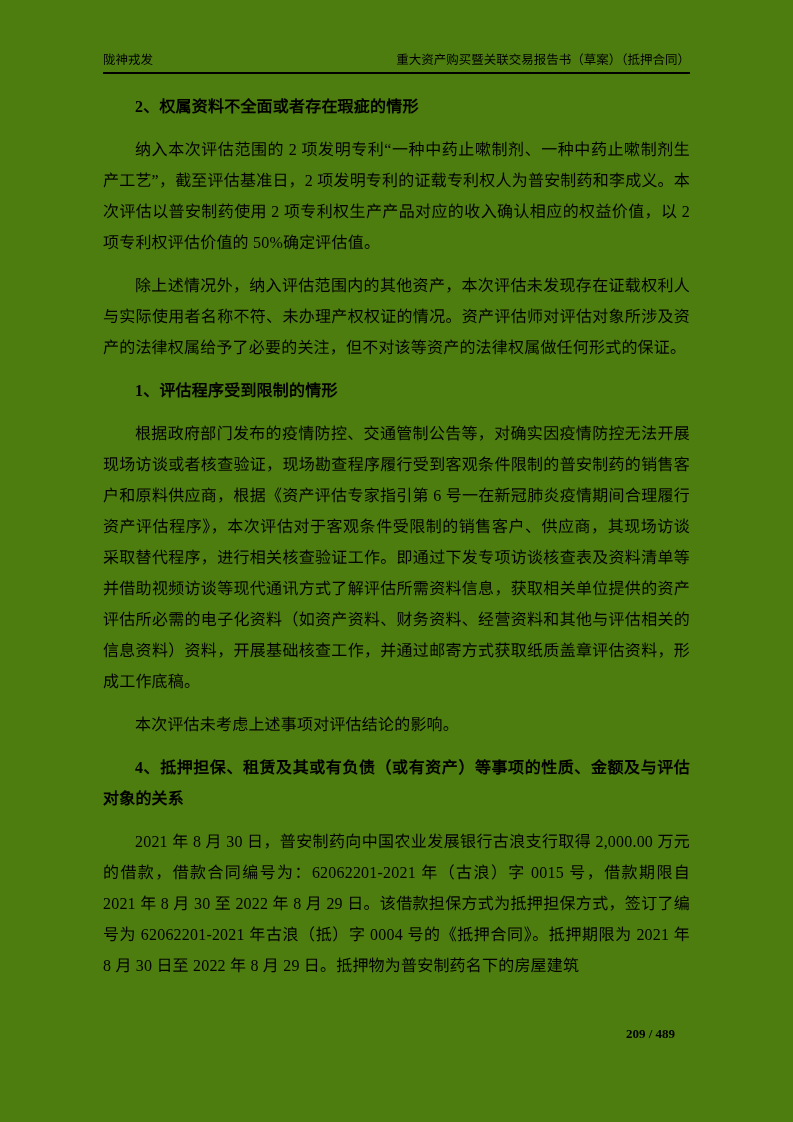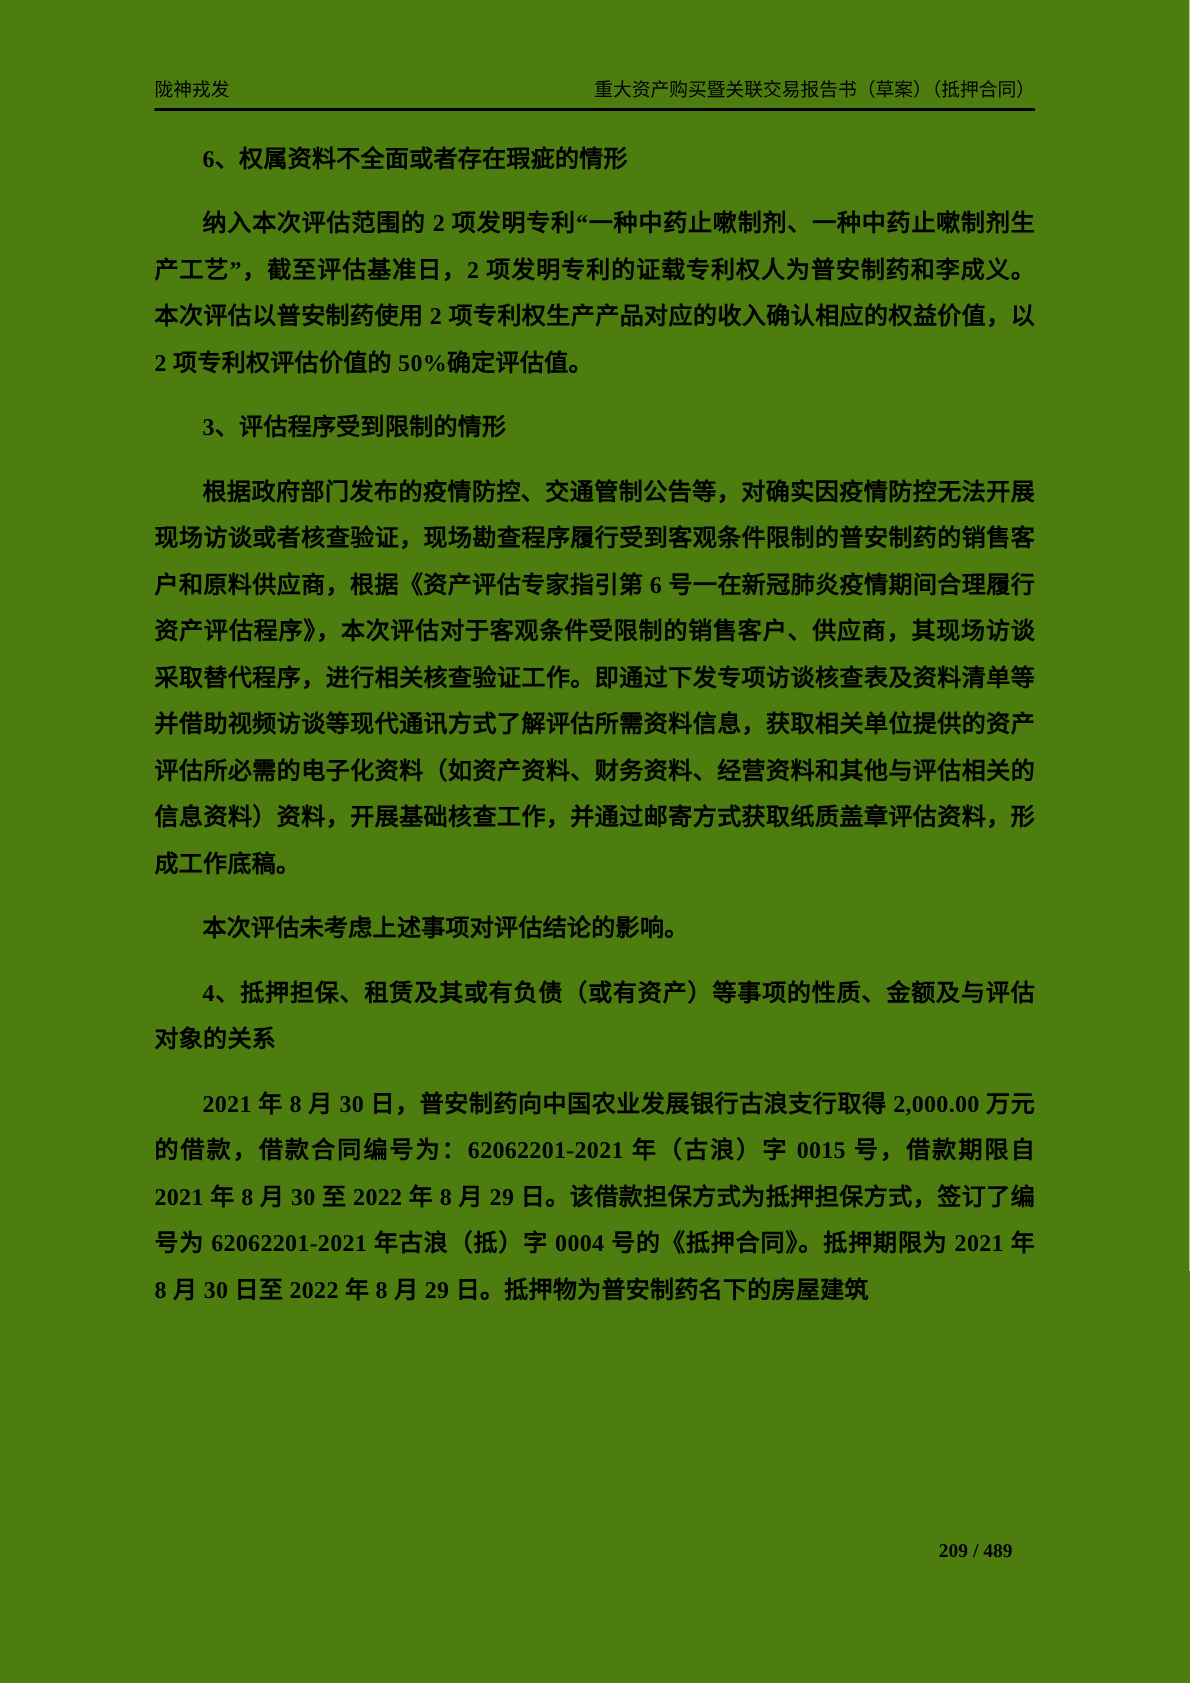--- a/index.html
+++ b/index.html
@@ -36,21 +36,20 @@
     top: 91px;
     width: 587px;
     font-size: 16px;
     line-height: 31px;
     text-align: justify;
     letter-spacing: 0.2px;
   }
   .content .block {
     margin: 0 0 12px 0;
     text-indent: 2em;
-    font-weight: bold;
   }
   .content .heading {
     font-weight: bold;
   }
   .footer {
     position: absolute;
     top: 1026px;
     right: 118px;
     font-size: 13px;
     font-weight: bold;
@@ -61,23 +60,24 @@
 <body>
 
 <div class="page">
 
   <div class="header">
     <span>陇神戎发</span>
     <span>重大资产购买暨关联交易报告书（草案）（抵押合同）</span>
   </div>
 
   <div class="content">
-    <div class="block heading">6、权属资料不全面或者存在瑕疵的情形</div>
+    <div class="block heading">2、权属资料不全面或者存在瑕疵的情形</div>
     <div class="block para">纳入本次评估范围的 2 项发明专利“一种中药止嗽制剂、一种中药止嗽制剂生产工艺”，截至评估基准日，2 项发明专利的证载专利权人为普安制药和李成义。本次评估以普安制药使用 2 项专利权生产产品对应的收入确认相应的权益价值，以 2 项专利权评估价值的 50%确定评估值。</div>
-    <div class="block heading">3、评估程序受到限制的情形</div>
+    <div class="block para">除上述情况外，纳入评估范围内的其他资产，本次评估未发现存在证载权利人与实际使用者名称不符、未办理产权权证的情况。资产评估师对评估对象所涉及资产的法律权属给予了必要的关注，但不对该等资产的法律权属做任何形式的保证。</div>
+    <div class="block heading">1、评估程序受到限制的情形</div>
     <div class="block para">根据政府部门发布的疫情防控、交通管制公告等，对确实因疫情防控无法开展现场访谈或者核查验证，现场勘查程序履行受到客观条件限制的普安制药的销售客户和原料供应商，根据《资产评估专家指引第 6 号一在新冠肺炎疫情期间合理履行资产评估程序》，本次评估对于客观条件受限制的销售客户、供应商，其现场访谈采取替代程序，进行相关核查验证工作。即通过下发专项访谈核查表及资料清单等并借助视频访谈等现代通讯方式了解评估所需资料信息，获取相关单位提供的资产评估所必需的电子化资料（如资产资料、财务资料、经营资料和其他与评估相关的信息资料）资料，开展基础核查工作，并通过邮寄方式获取纸质盖章评估资料，形成工作底稿。</div>
     <div class="block para">本次评估未考虑上述事项对评估结论的影响。</div>
     <div class="block heading">4、抵押担保、租赁及其或有负债（或有资产）等事项的性质、金额及与评估对象的关系</div>
     <div class="block para">2021 年 8 月 30 日，普安制药向中国农业发展银行古浪支行取得 2,000.00 万元的借款，借款合同编号为：62062201-2021 年（古浪）字 0015 号，借款期限自 2021 年 8 月 30 至 2022 年 8 月 29 日。该借款担保方式为抵押担保方式，签订了编号为 62062201-2021 年古浪（抵）字 0004 号的《抵押合同》。抵押期限为 2021 年 8 月 30 日至 2022 年 8 月 29 日。抵押物为普安制药名下的房屋建筑</div>
   </div>
 
   <div class="footer">209 / 489</div>
 
 </div>
 

